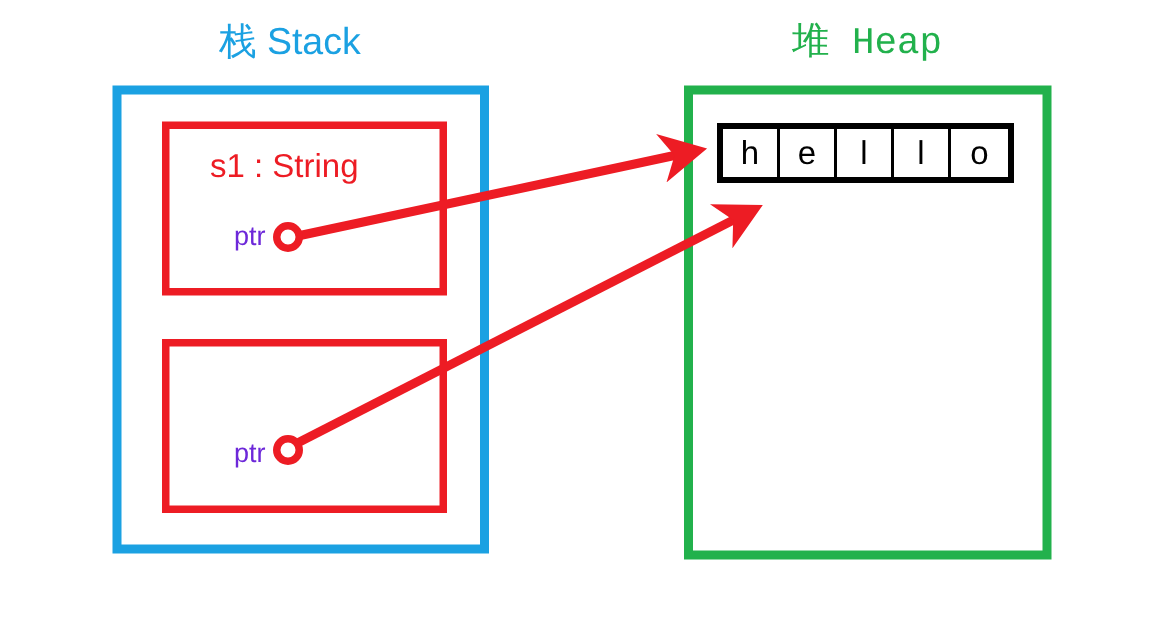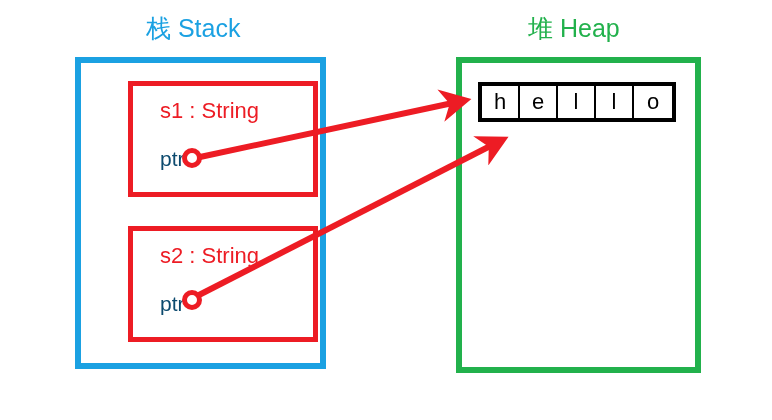--- a/index.html
+++ b/index.html
@@ -29,20 +29,21 @@
   }
   #stack-title {
     left: 146px;
     top: 16px;
     color: #1ba1e2;
   }
   #heap-title {
     left: 528px;
     top: 16px;
     color: #22b14c;
+    font-family: Liberation Mono, monospace;
   }
 
   
   .region-box {
     position: absolute;
     background: transparent;
     box-sizing: border-box;
   }
   #stack-region {
     left: 75px;
@@ -58,21 +59,20 @@
     height: 316px;
     border: 6px solid #22b14c;
   }
 
   
   .var-frame {
     position: absolute;
     box-sizing: border-box;
     border: 5px solid #ed1c24;
     background: transparent;
-    margin-left: 20px;
   }
   #var-frame-s1 {
     left: 108px;
     top: 81px;
     width: 190px;
     height: 116px;
   }
   #var-frame-s2 {
     left: 108px;
     top: 226px;
@@ -83,25 +83,25 @@
     position: absolute;
     left: 27px;
     top: 14px;
     font-size: 22px;
     line-height: 1;
     color: #ed1c24;
     white-space: nowrap;
   }
   .var-field {
     position: absolute;
-    left: 27px;
+    left: 43px;
     top: 62px;
-    font-size: 21px;
+    font-size: 18px;
     line-height: 1;
-    color: #0c4a6e;
+    color: #6d28d9;
     white-space: nowrap;
   }
 
   
   #string-cells {
     position: absolute;
     left: 478px;
     top: 82px;
     height: 40px;
     display: flex;
@@ -145,21 +145,20 @@
   <div class="region-title" id="heap-title">堆 Heap</div>
 
   <div class="region-box" id="stack-region"></div>
 
   <div class="var-frame" id="var-frame-s1">
     <div class="var-title">s1 : String</div>
     <div class="var-field">ptr</div>
   </div>
 
   <div class="var-frame" id="var-frame-s2">
-    <div class="var-title">s2 : String</div>
     <div class="var-field">ptr</div>
   </div>
 
   <div class="region-box" id="heap-region"></div>
 
   <div id="string-cells">
       <div class="string-cell">h</div>
       <div class="string-cell">e</div>
       <div class="string-cell">l</div>
       <div class="string-cell">l</div>

